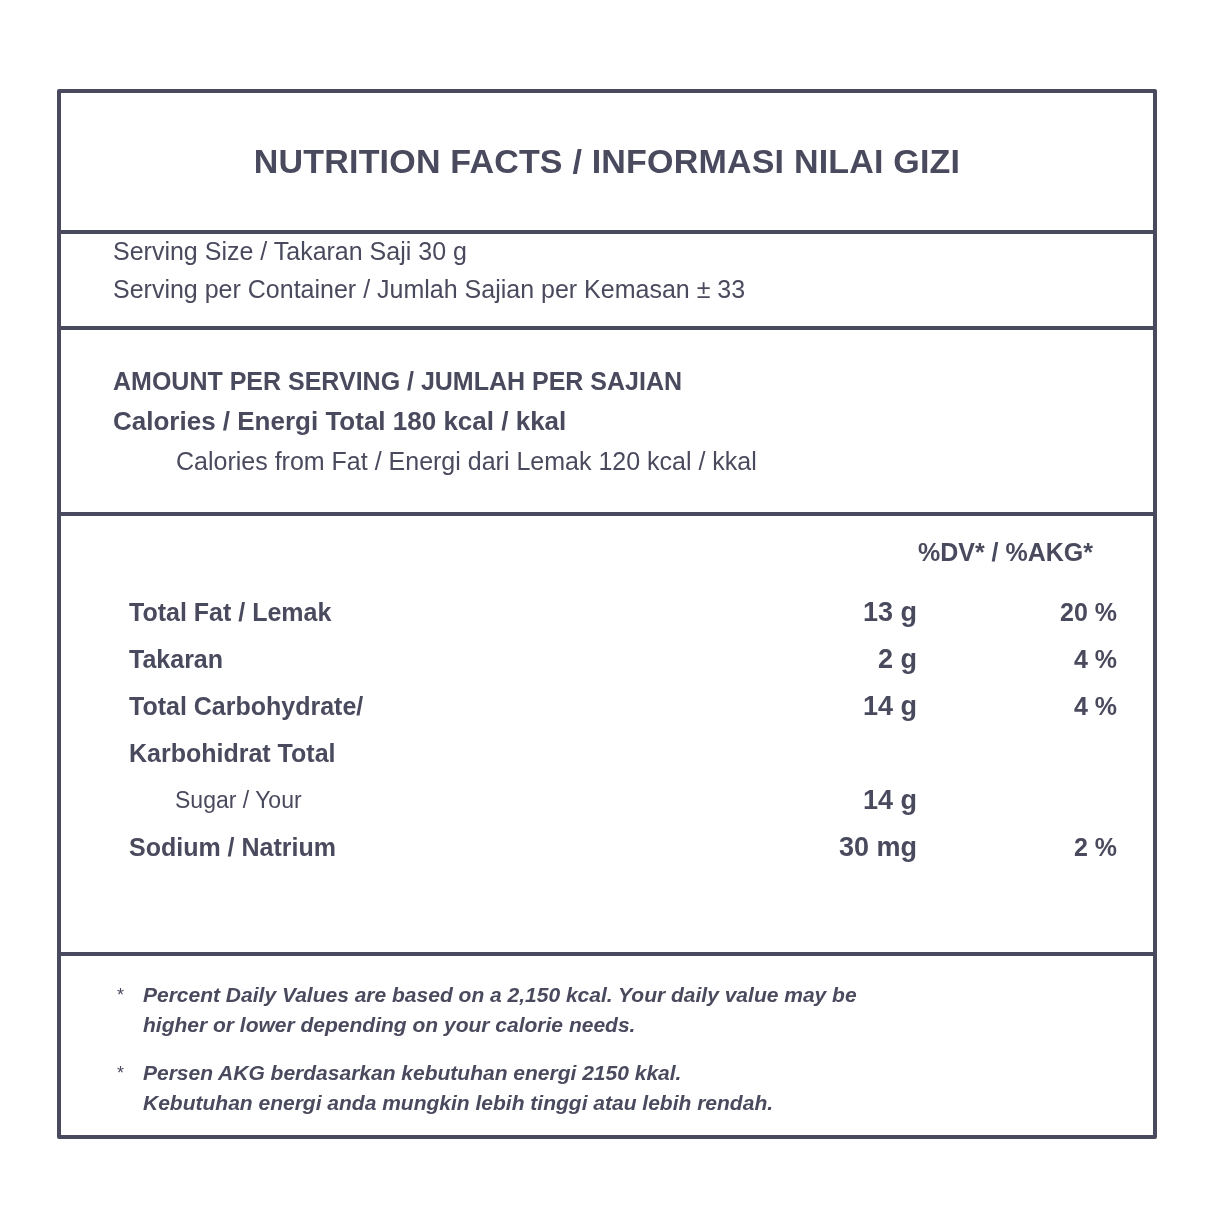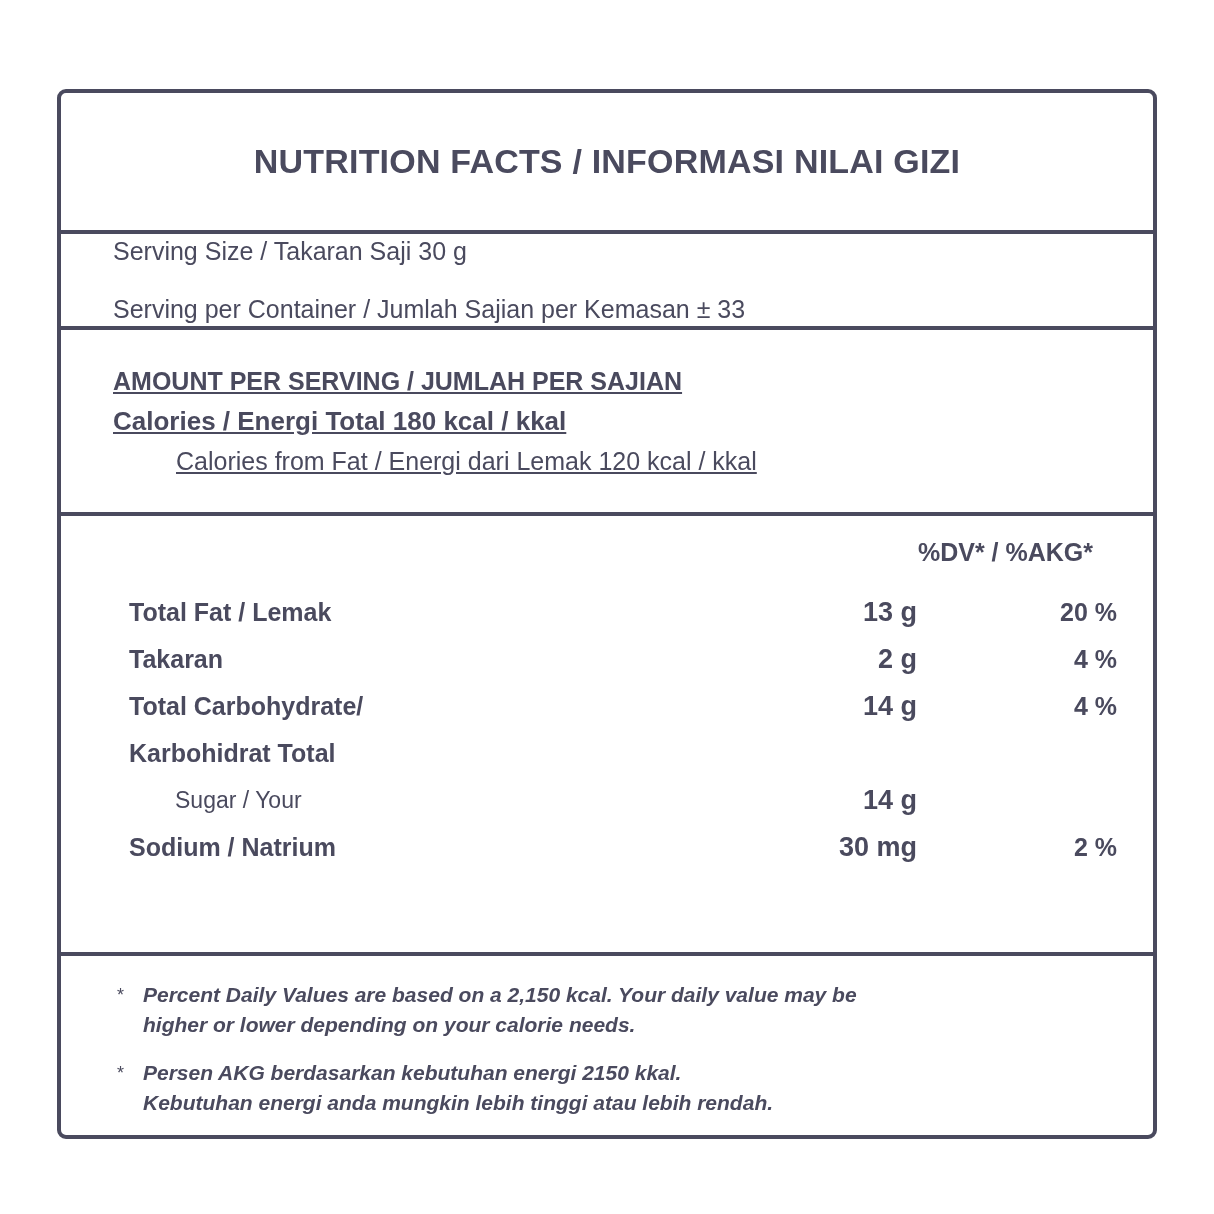--- a/index.html
+++ b/index.html
@@ -16,21 +16,21 @@
   }
 
   .panel {
     position: absolute;
     left: 57px;
     top: 89px;
     width: 1100px;
     height: 1050px;
     border: 4px solid #4a4a5e;
     box-sizing: border-box;
-    border-radius: 9px;
+    border-radius: 2px;
   }
 
   .section {
     box-sizing: border-box;
     padding: 0 52px;
   }
 
   .section + .section {
     border-top: 4px solid #4a4a5e;
   }
@@ -49,37 +49,36 @@
     letter-spacing: 0.2px;
     color: #4a4a5e;
     text-align: center;
   }
 
   
   .sec-serving {
     height: 96px;
     display: flex;
     flex-direction: column;
-    justify-content: space-between;
+    justify-content: flex-start;
     gap: 4px;
   }
   .serving-line {
     font-size: 25px;
     line-height: 34px;
     color: #4a4a5e;
   }
 
   
   .sec-amount {
     height: 186px;
     display: flex;
     flex-direction: column;
     justify-content: center;
     gap: 2px;
-    text-decoration: underline;
   }
   .amount-head {
     font-size: 25px;
     font-weight: bold;
     line-height: 38px;
     color: #4a4a5e;
   }
   .calories-line {
     font-size: 26px;
     font-weight: bold;

